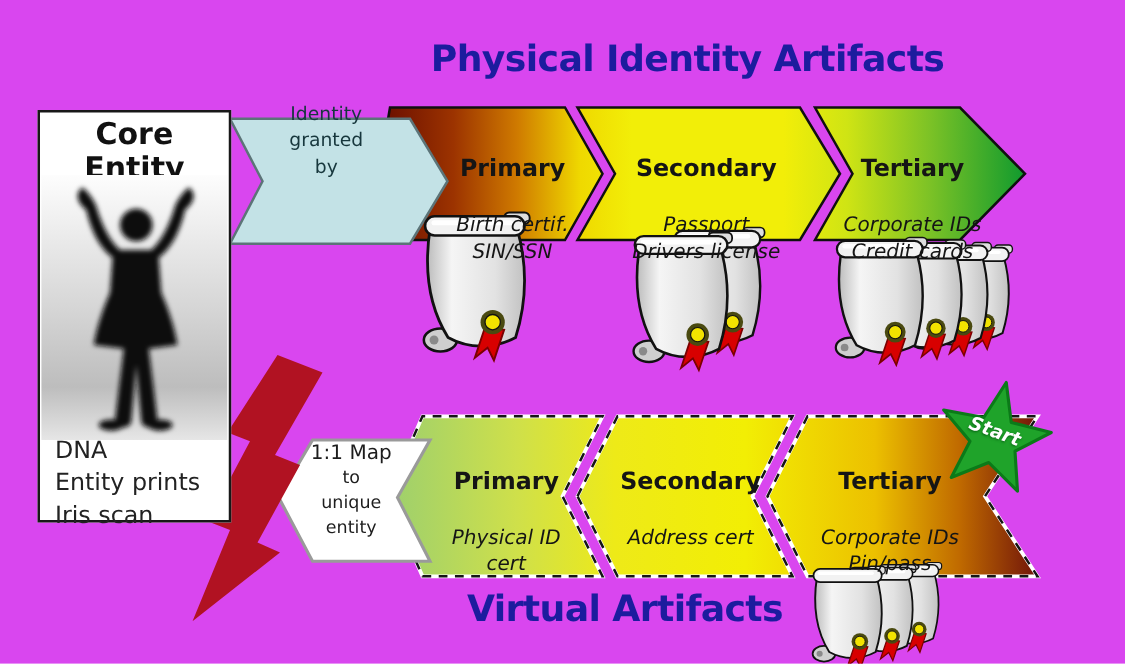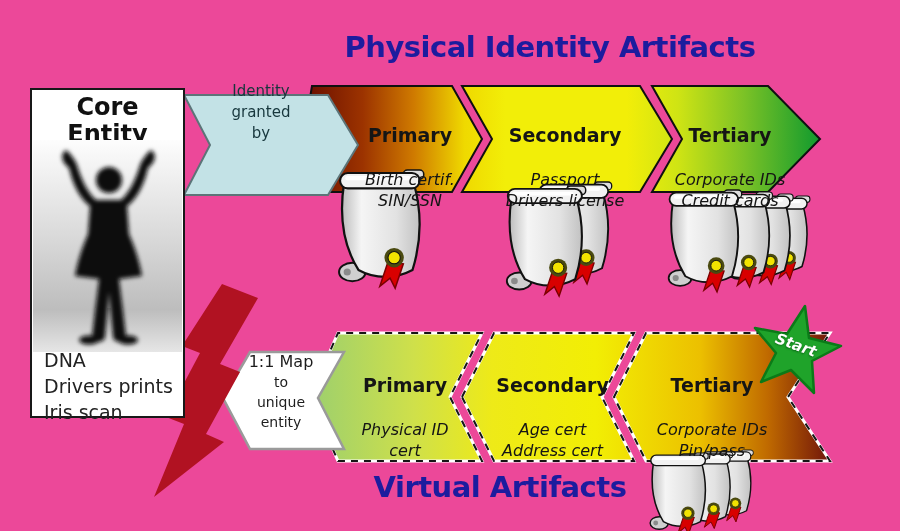--- a/index.html
+++ b/index.html
@@ -1,16 +1,16 @@
 <!DOCTYPE html>
 <html><head>
 <meta charset="utf-8">
 <style>
   html,body{margin:0;padding:0;background:#fff;}
-  #canvas{position:relative;width:900px;height:531px;overflow:hidden;background:#ec4899;
+  #canvas{position:relative;width:900px;height:531px;overflow:hidden;background:#d946ef;
           font-family:"DejaVu Sans","Liberation Sans",sans-serif;}
   svg.layer{position:absolute;left:0;top:0;z-index:1;}
   .txt{position:absolute;z-index:2;}
   .big-title{font-size:29px;font-weight:700;color:#1c1c9e;text-align:center;white-space:nowrap;letter-spacing:-0.5px;}
   .stage{position:absolute;z-index:2;text-align:center;color:#151515;margin-top:24px;}
   .stage-name{font-size:19px;font-weight:700;}
   .stage-items{margin-top:23px;font-size:16px;font-weight:400;font-style:italic;line-height:21px;}
   .grant-text{font-size:15px;line-height:21px;color:#17373d;text-align:center;}
   .map-text{text-align:center;color:#1d1d1d;line-height:20px;font-size:14px;}
   .map-text .l0{font-size:16px;}
@@ -147,21 +147,21 @@
         <ellipse cx="95" cy="200" rx="10" ry="4.5"></ellipse>
         <path d="M57,66 C48,60 40,46 36,28 C28,22 27,14 33,10 C38,14 42,20 44,25
                  C49,42 56,54 63,60 L88,60 C95,54 102,42 107,25 C109,20 113,14 118,10
                  C124,14 123,22 115,28 C111,46 103,60 94,66 L96,94 C103,110 107,124 109,136
                  L86,139 L93,196 C93,203 81,204 80,197 L76,152 L72,197 C71,204 59,203 59,196
                  L66,139 L42,136 C44,124 48,110 55,94 Z"></path>
       </g>
     </svg>
     <div class="core-bio">
       <div>DNA</div>
-      <div>Drivers prints</div>
+      <div>Entity prints</div>
       <div>Iris scan</div>
     </div>
   </div>
 
   <div class="txt grant-text" style="left:197px;top:81px;width:128px;">
     <div>Identity</div>
     <div>granted</div>
     <div>by</div>
   </div>
 
@@ -190,21 +190,20 @@
   <div class="stage" style="left:330px;top:350px;width:150px;">
     <div class="stage-name">Primary</div>
     <div class="stage-items">
       <div>Physical ID</div>
       <div>cert</div>
     </div>
   </div>
   <div class="stage" style="left:470px;top:350px;width:165px;">
     <div class="stage-name">Secondary</div>
     <div class="stage-items">
-      <div>Age cert</div>
       <div>Address cert</div>
     </div>
   </div>
   <div class="stage" style="left:632px;top:350px;width:160px;">
     <div class="stage-name">Tertiary</div>
     <div class="stage-items">
       <div>Corporate IDs</div>
       <div>Pin/pass</div>
     </div>
   </div>

